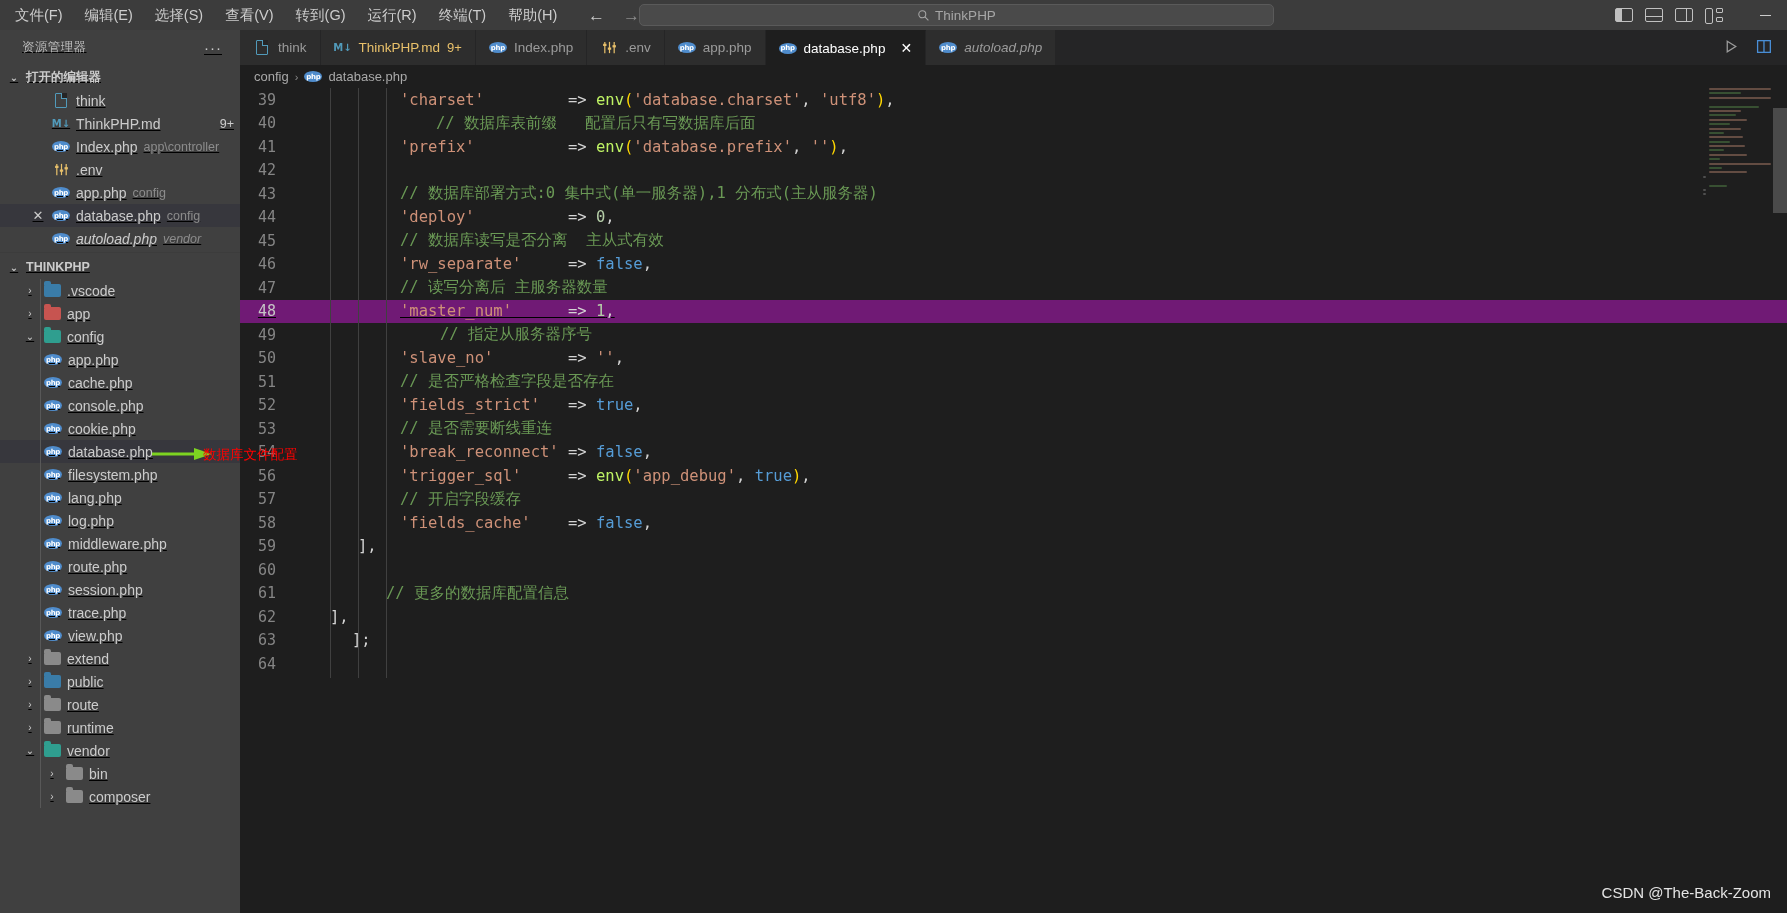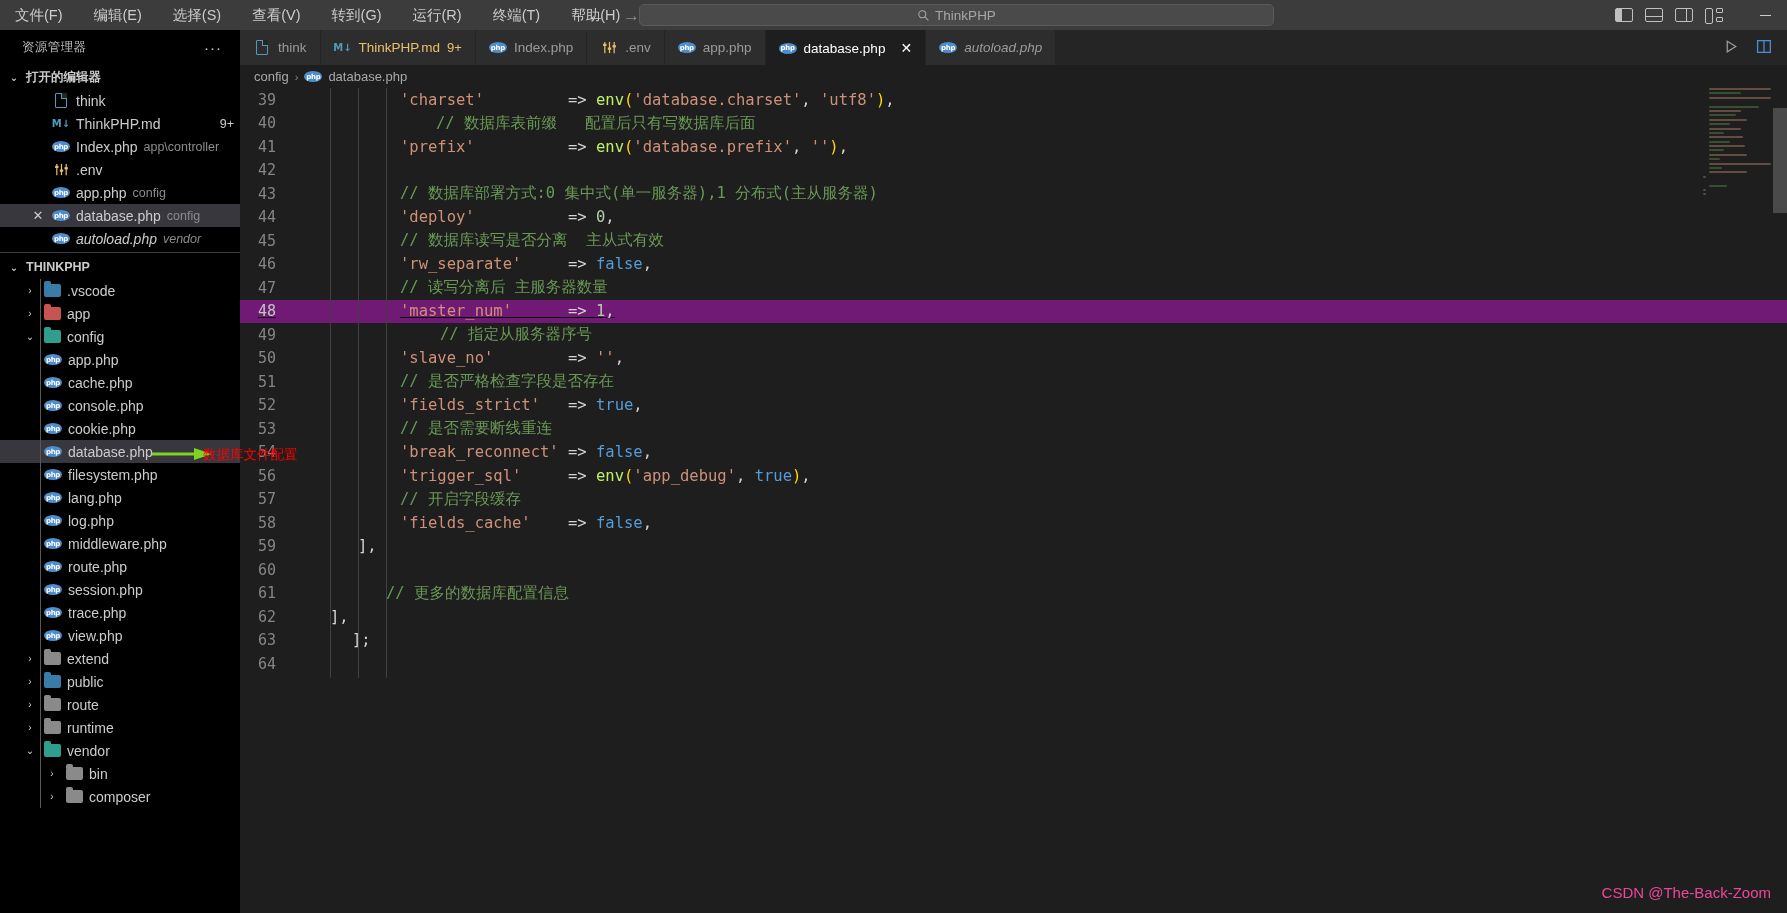--- a/index.html
+++ b/index.html
@@ -9,21 +9,21 @@
     font-family: "Liberation Sans", "DejaVu Sans", sans-serif;
     overflow: hidden;
   }
   body { position: relative; }
 
   
   .titlebar {
     height: 30px; background: #3c3c3c; display: flex; align-items: center;
     position: relative; color: #cccccc; font-size: 14.5px;
   }
-  .menu { display: flex; align-items: center; padding-left: 4px; gap: 9px; }
+  .menu { display: flex; align-items: center; padding-left: 4px; gap: 0px; }
   .menu-item { padding: 3px 11px; color: #cccccc; white-space: nowrap; cursor: default; }
 
   .nav-arrows { position: absolute; left: 588px; display: flex; gap: 18px; align-items: center; }
   .nav-arrow { color: #8c8c8c; font-size: 17px; line-height: 1; }
   .nav-arrow.back { color: #cccccc; }
 
   .qsearch {
     position: absolute; left: 639px; width: 635px; height: 22px;
     background: #4a4a4a; border: 1px solid #5a5a5a; border-radius: 5px;
     display: flex; align-items: center; justify-content: center; gap: 5px;
@@ -41,21 +41,21 @@
   .li-custom::before { content:""; position:absolute; left:0; top:0; width:6px; height:14px; border:1.4px solid #c0c0c0; border-radius:2px; }
   .li-custom i { position:absolute; right:0; width:7px; height:5px; border:1.4px solid #c0c0c0; border-radius:1px; }
   .li-custom i.t { top:0; } .li-custom i.b { bottom:0; }
   .win-min { width: 44px; height: 30px; display:flex; align-items:center; justify-content:center; color:#cccccc; }
   .win-min span { display:block; width:11px; height:1px; background:#cccccc; }
 
   
   .workbench { display: flex; height: 883px; }
 
   
-  .sidebar { width: 240px; background: #000000; display:flex; flex-direction:column; flex-shrink:0; }
+  .sidebar { width: 240px; background: #404040; display:flex; flex-direction:column; flex-shrink:0;text-decoration:underline; }
   .sb-header {
     height: 35px; display:flex; align-items:center; justify-content:space-between;
     padding: 0 18px 0 22px; color: #bbbbbb; font-size: 12.5px; letter-spacing: .4px;
   }
   .sb-dots { color:#cccccc; font-size:15px; letter-spacing:1px; line-height:8px; }
 
   .section-header {
     height: 24px; display:flex; align-items:center; gap:4px; padding-left: 6px;
     color: #cccccc; font-size: 12.5px; font-weight: bold;
   }
@@ -151,21 +151,21 @@
   .vscroll { position:absolute; right:0; top:0; width:14px; height:883px; }
   .vthumb { position:absolute; right:0; top:78px; width:14px; height:105px; background:#4a4a4a; }
 
   
   .anno-arrow { position:absolute; left:152px; top:447px; width:60px; height:14px; pointer-events:none; }
   .anno-text {
     position:absolute; left:203px; top:446px; color:#ff0000; font-size:13.5px;
     font-family:"Liberation Sans", sans-serif; pointer-events:none; white-space:nowrap;
   }
   .watermark {
-    position:absolute; right:16px; bottom:12px; color:#ec4899; font-size:15px;
+    position:absolute; right:16px; bottom:12px; color:#e5e5e5; font-size:15px;
     font-family:"Liberation Sans", sans-serif;
   }
 </style>
 </head>
 <body>
 
 <div class="titlebar">
   <div class="menu" id="menubar">
       <span class="menu-item">文件(F)</span>
       <span class="menu-item">编辑(E)</span>

